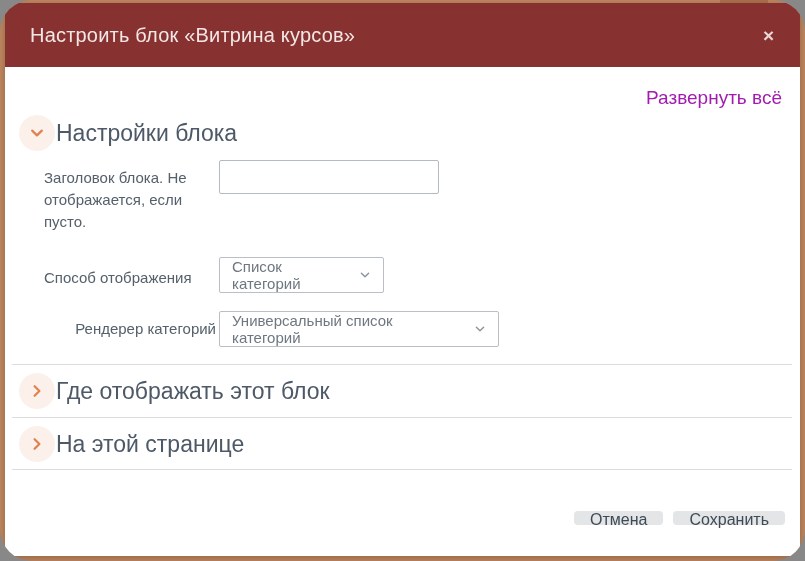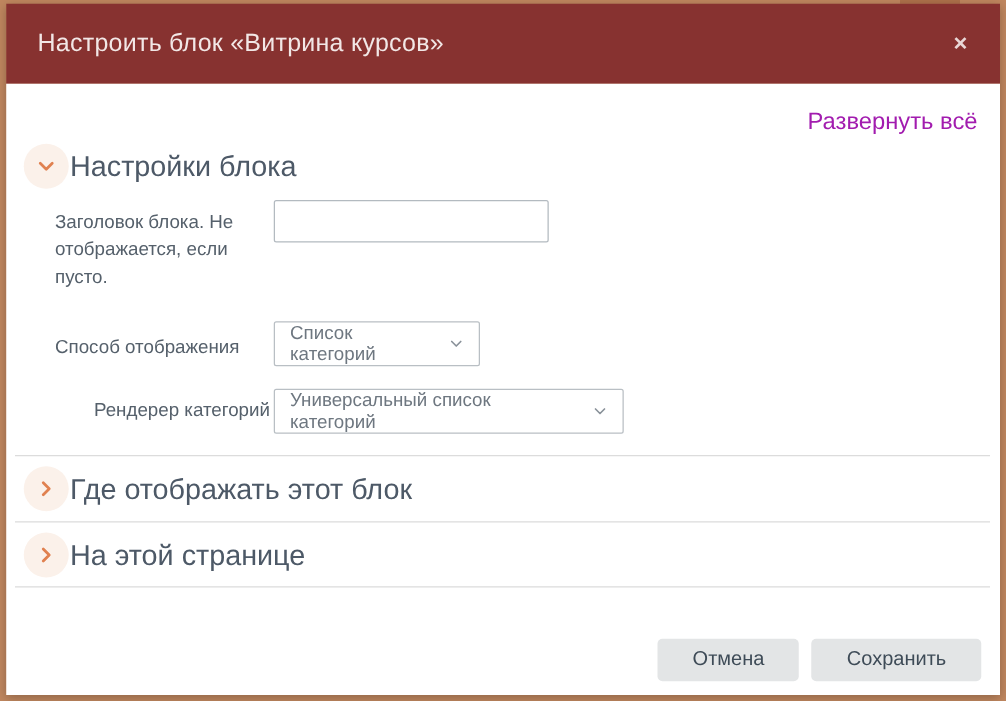--- a/index.html
+++ b/index.html
@@ -1,34 +1,34 @@
 <!DOCTYPE html>
 <html lang="ru"><head>
 <meta charset="utf-8">
 <style>
   html,body{margin:0;padding:0;}
   body{font-family:"Liberation Sans", sans-serif; background:#888;}
-  .screen{position:relative;width:805px;height:561px;background:#c0875f;overflow:hidden;}
+  .screen{position:relative;width:805px;height:561px;background:#c0875f;overflow:hidden;border-radius:32px;}
   .bg-accent{position:absolute;left:720px;top:0;width:48px;height:3px;background:#ae714b;}
   .modal{position:absolute;left:5px;top:3px;width:795px;height:553px;display:flex;flex-direction:column;box-shadow:0 2px 8px rgba(0,0,0,.25);}
   .modal-header{height:64px;background:#873230;display:flex;align-items:center;padding:0 20px 0 25px;box-sizing:border-box;flex:0 0 auto;}
   .modal-title{flex:1;color:#f2e7e6;font-size:20px;font-weight:400;letter-spacing:.2px;}
   .close-btn{background:none;border:none;color:#e9d7d6;font-size:19px;font-weight:700;line-height:1;cursor:pointer;padding:4px 6px;font-family:"Liberation Sans",sans-serif;}
   .modal-body{flex:1;background:#ffffff;position:relative;}
   .expand-all{position:absolute;top:20px;right:18px;color:#a21caf;font-size:19px;text-decoration:none;cursor:pointer;}
   .sec-circle{position:absolute;width:36px;height:36px;border-radius:50%;background:#fbf1ea;display:flex;align-items:center;justify-content:center;cursor:pointer;border:none;padding:0;}
   .sec-circle svg{display:block;}
   .sec-heading{position:absolute;left:51px;height:36px;line-height:36px;font-size:23px;color:#4d5967;font-weight:400;cursor:pointer;}
   .form-label{position:absolute;left:39px;width:172px;font-size:15px;color:#55606b;line-height:22px;}
   .text-input{position:absolute;left:214px;width:220px;height:34px;box-sizing:border-box;border:1px solid #b3bac0;border-radius:2px;background:#fff;font-size:15px;color:#55606b;padding:0 8px;font-family:"Liberation Sans",sans-serif;}
   .select{position:absolute;left:214px;height:36px;box-sizing:border-box;border:1px solid #b9bfc4;border-radius:2px;background:#fff;display:flex;align-items:center;justify-content:space-between;padding:15px 12px;font-size:15px;color:#6e7780;cursor:pointer;}
   .select .chev{margin-left:10px;display:flex;align-items:center;}
   .divider{position:absolute;left:7px;width:780px;height:1px;background:#dcdcdc;}
   .footer{position:absolute;top:444px;right:15px;display:flex;gap:10px;}
-  .btn{height:34px;padding:0 28px;background:#e3e5e6;border:none;border-radius:4px;font-size:16px;color:#3e4b57;cursor:pointer;font-family:"Liberation Sans",sans-serif;}
+  .btn{height:14px;padding:0 16px;background:#e3e5e6;border:none;border-radius:4px;font-size:16px;color:#3e4b57;cursor:pointer;font-family:"Liberation Sans",sans-serif;}
 </style>
 </head>
 <body>
 
 <div class="screen">
   <div class="bg-accent"></div>
 
   <div class="modal">
 
     <div class="modal-header">

